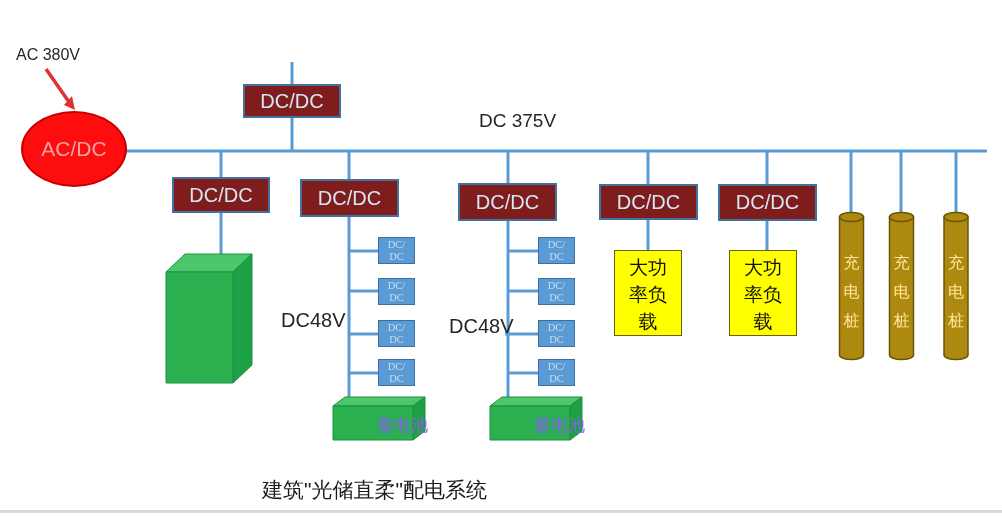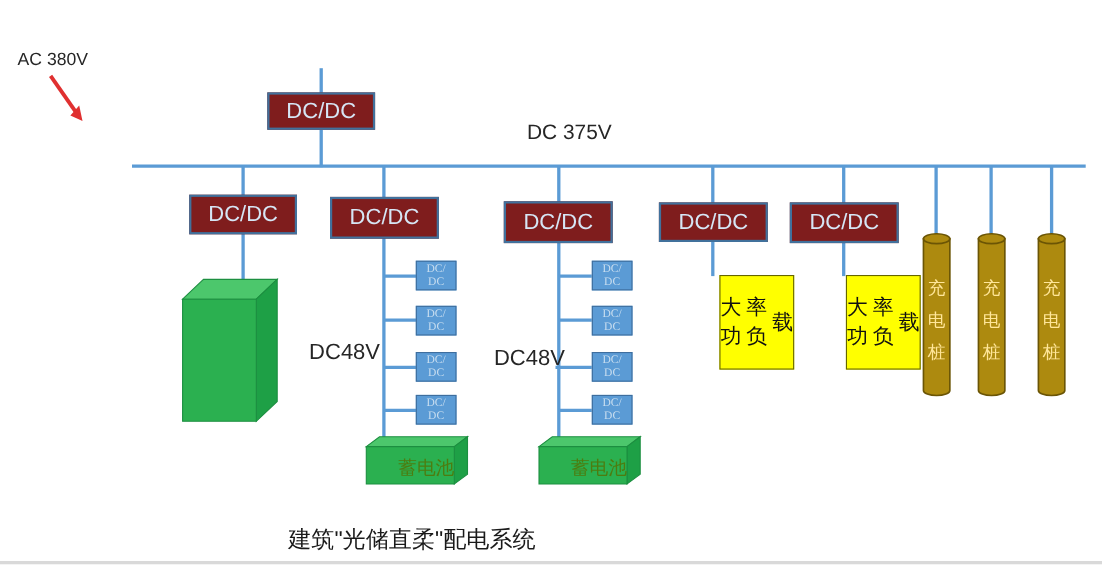--- a/index.html
+++ b/index.html
@@ -32,29 +32,29 @@
   }
   .conv span{font-size:20px;color:#d6e6f5;}
   .sconv{
     box-sizing:border-box;width:37px;height:27px;background:#5b9bd5;border:1.5px solid #3e6e9e;
     display:flex;flex-direction:column;align-items:center;justify-content:center;
   }
   .sconv .sline{font-size:10.5px;line-height:11.5px;color:#c9def0;display:block;font-family:Liberation Serif, serif;}
   
   .load{
     box-sizing:border-box;width:68px;height:86px;background:#ffff00;border:1.5px solid #666600;
-    display:flex;align-items:center;justify-content:flex-end;margin-left:40px;
+    display:flex;flex-direction:column;align-items:center;justify-content:flex-end;
   }
   .load span{font-size:19px;line-height:27px;color:#111;display:block;}
   
   .blk{color:#262626;font-size:19px;white-space:nowrap;}
   .caption{color:#1a1a1a;font-size:21px;white-space:nowrap;}
   .batt-label{color:#cff2da;text-align:center;}
   .batt-label .bl{display:block;font-size:19px;line-height:30px;}
-  .sbatt-label{color:#4d7c0f;font-size:17px;text-align:right;white-space:nowrap;}
+  .sbatt-label{color:#8b5cf6;font-size:17px;text-align:left;white-space:nowrap;padding-left:44px;}
   .pile-label{text-align:center;}
   .pile-label span{display:block;font-size:16px;line-height:29px;color:#ffe699;}
   
   .batt{stroke:#1c8f40;stroke-width:1;}
   .pile{stroke:#6b5505;stroke-width:1.5;}
   .bottom-line{left:0;top:510px;width:1002px;height:3px;background:#d9d9d9;}
 </style>
 </head>
 <body>
 
@@ -118,20 +118,23 @@
       <ellipse class="pile" cx="901.5" cy="217" rx="12" ry="4.5" fill="#AD8A0F"></ellipse>
     </g>
     <g>
       <path class="pile" d="M 944 217 L 944 355 A 12 4.5 0 0 0 968 355 L 968 217 Z" fill="#AD8A0F"></path>
       <ellipse class="pile" cx="956" cy="217" rx="12" ry="4.5" fill="#AD8A0F"></ellipse>
     </g>
   </svg>
 
 
   <div class="abs blk" style="left:16px;top:46px;font-size:16px;text-align:center;">AC 380V</div>
+  <div class="abs acdc">
+    <span>AC/DC</span>
+  </div>
 
   <div class="abs blk" style="left:479px;top:110px;">DC 375V</div>
 
   <div class="abs conv" style="left:243px;top:84px;width:98px;height:34px;">
     <span>DC/DC</span>
   </div>
   <div class="abs conv" style="left:172px;top:177px;width:98px;height:36px;">
     <span>DC/DC</span>
   </div>
   <div class="abs conv" style="left:300px;top:179px;width:99px;height:38px;">

